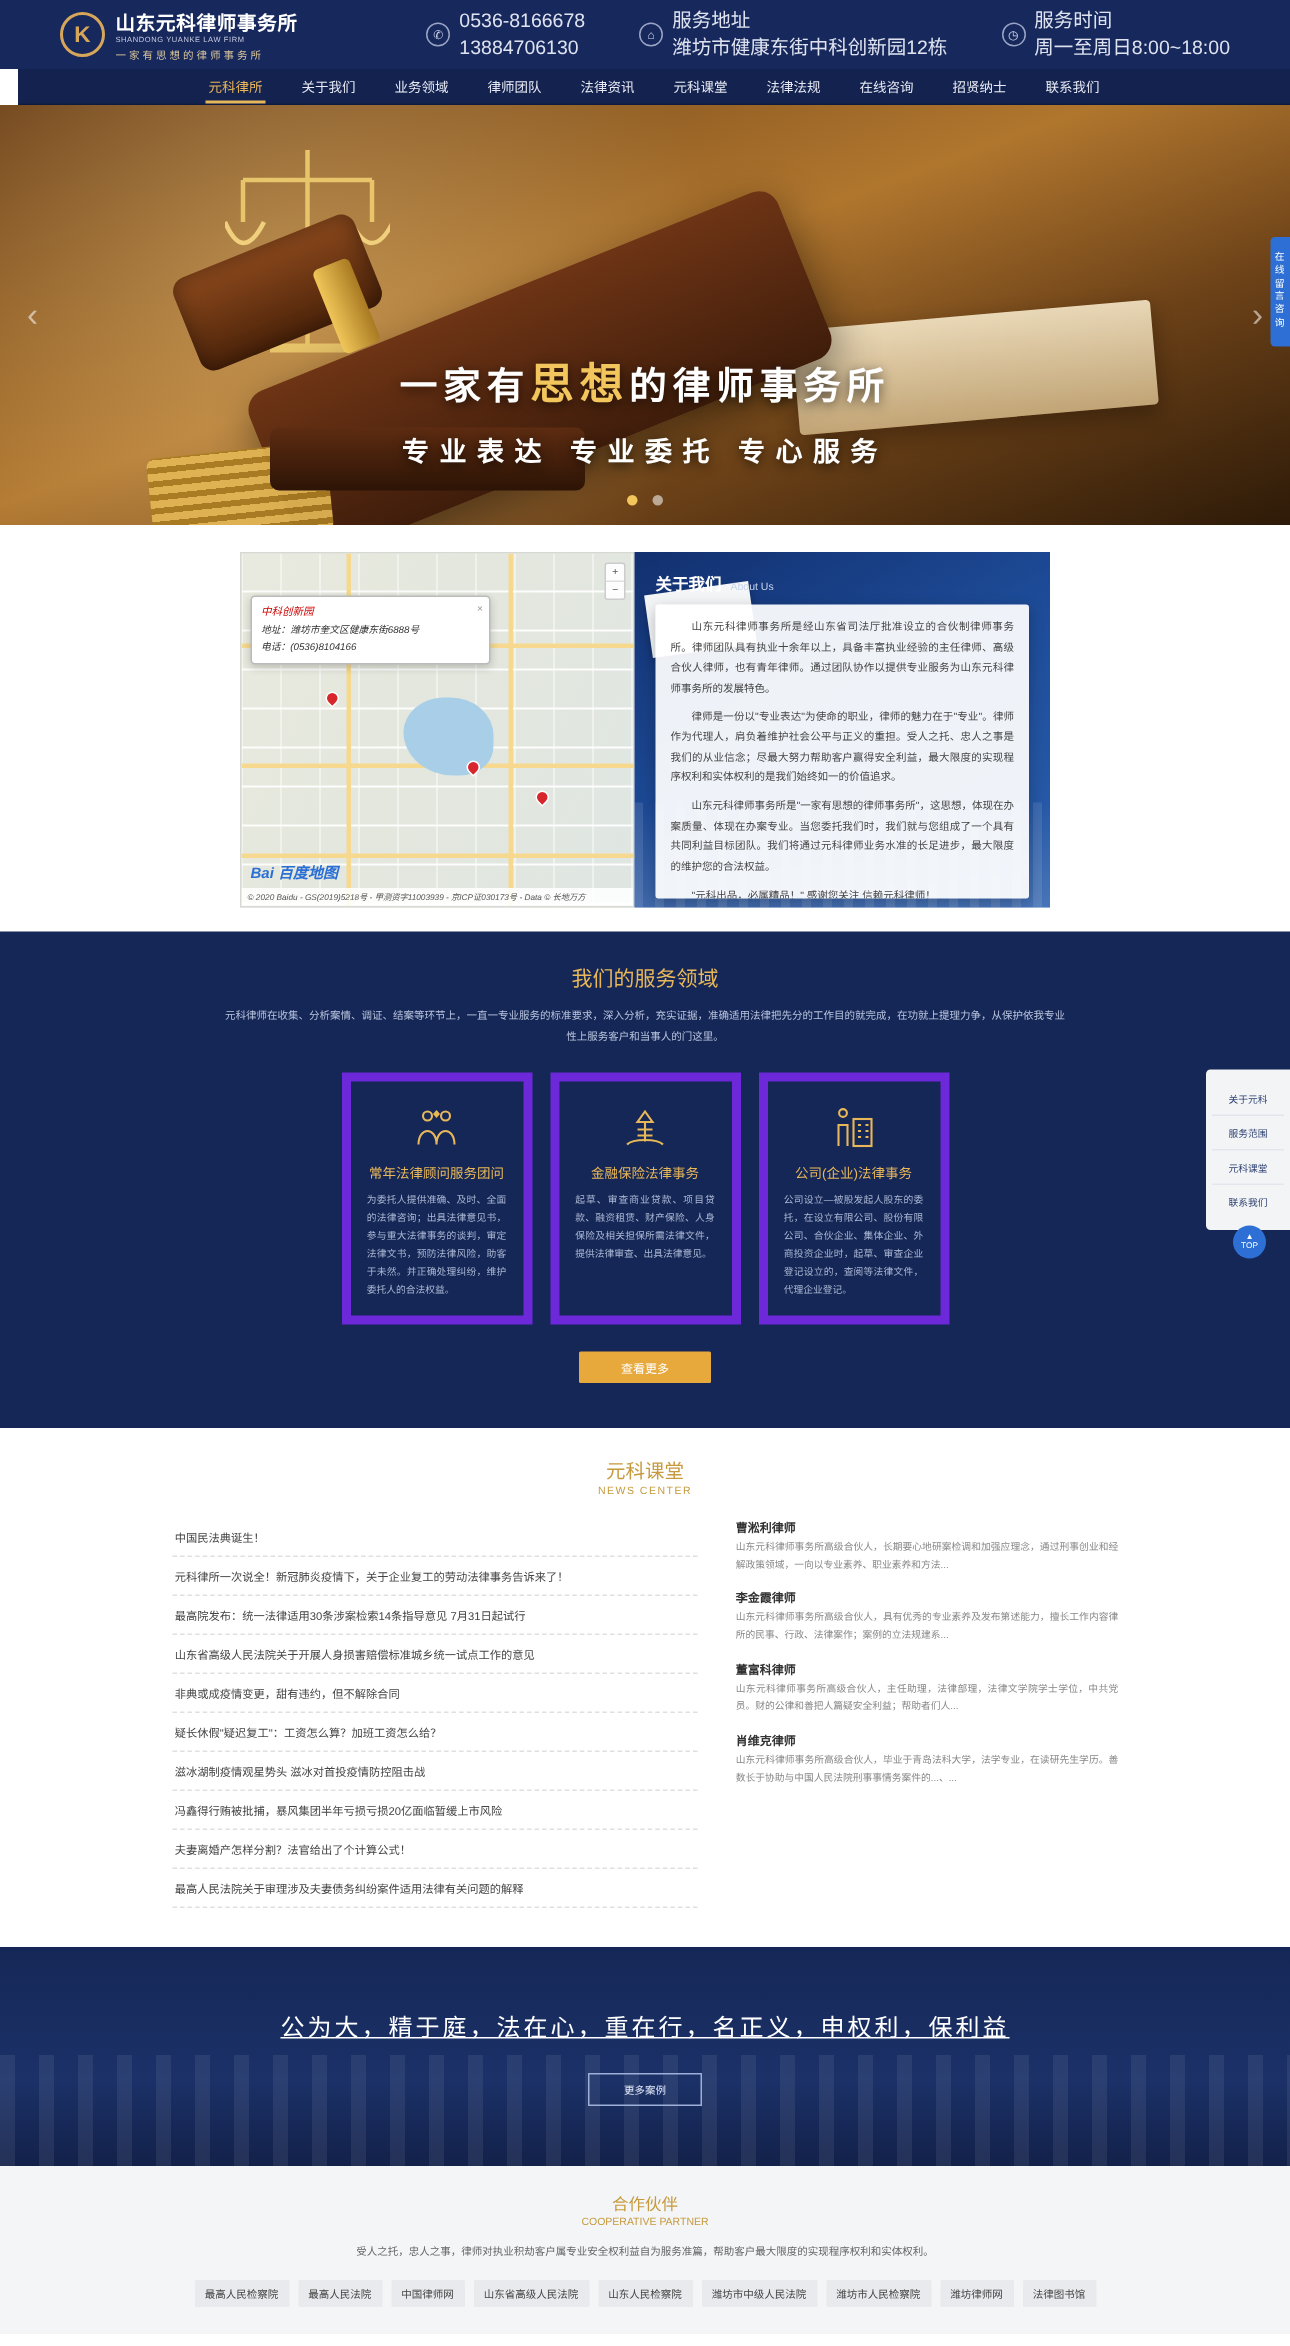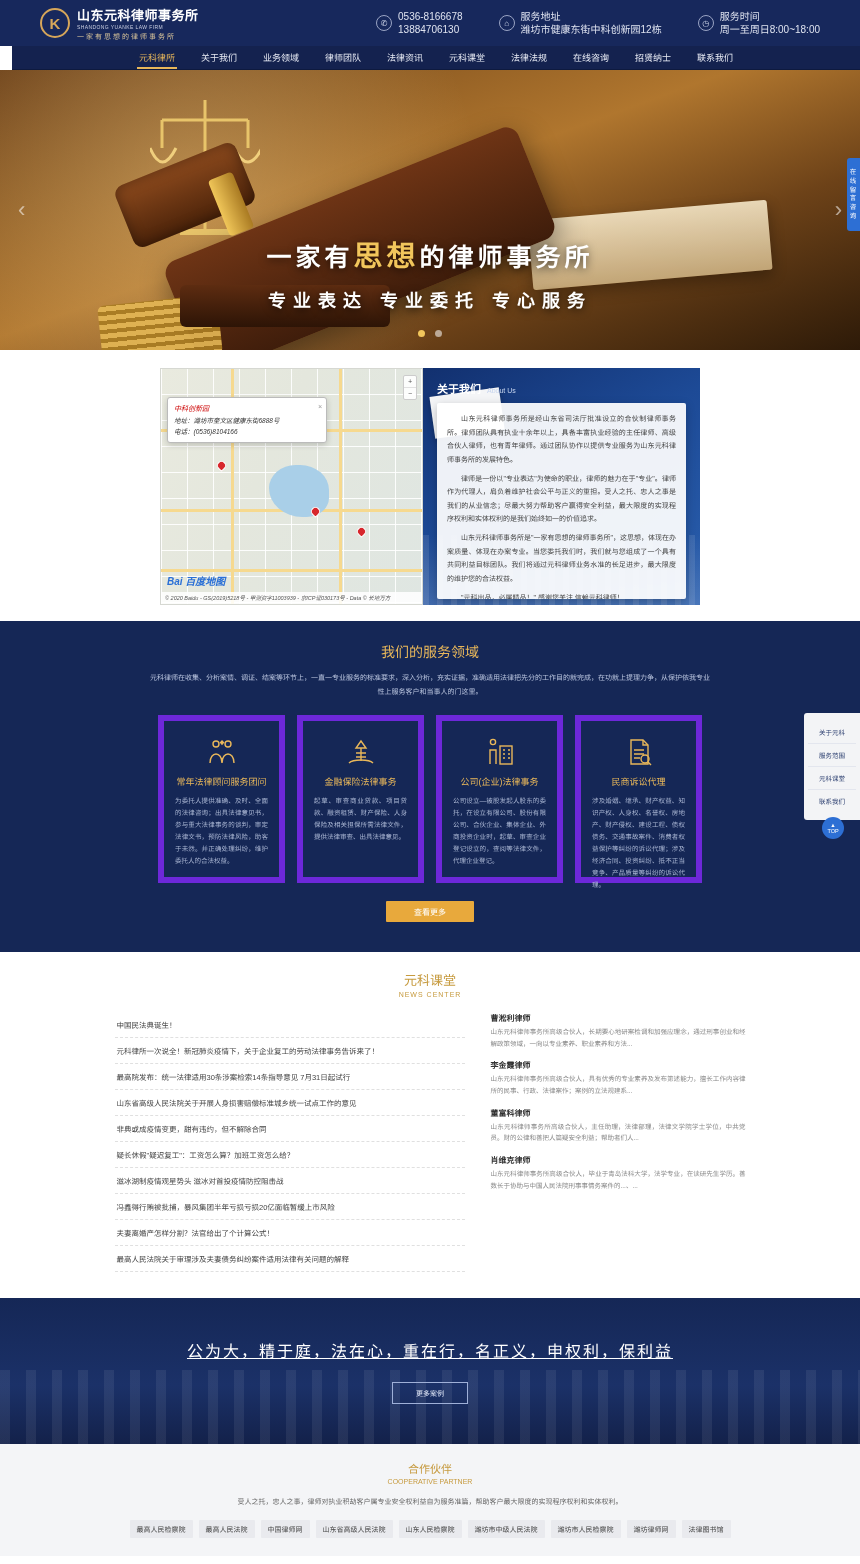--- a/index.html
+++ b/index.html
@@ -32,21 +32,21 @@
   .logo-text-en { font-size: 5px; color: #c9cde0; letter-spacing: .4px; }
   .logo-sub { font-size: 7px; color: #d8c49a; letter-spacing: 2px; margin-top:1px;}
   .topinfo { display: flex; align-items: center; margin-left: auto; gap: 36px; }
   .ti { display: flex; align-items: center; gap: 6px; }
   .ti-ico {
     width: 16px; height: 16px; border-radius: 50%;
     border: 1px solid #9aa4c4; color: #cfd6ea;
     font-size: 8px; display: flex; align-items: center; justify-content: center;
   }
   .ti-txt { line-height: 1.35; }
-  .ti-txt div { font-size: 10px; color: #dfe3f0; white-space: nowrap; }
+  .ti-txt div { font-size: 13px; color: #dfe3f0; white-space: nowrap; }
 
   
   .nav {
     height: 24px;
     background: #152css;
     background: #14224f;
     display: flex; align-items: stretch; justify-content: center;
     border-bottom: 1px solid #0e1a3f;
     margin-left: 12px;
   }
@@ -447,33 +447,20 @@
             <circle cx="8" cy="5" r="2.6"></circle>
               <path d="M5 27V13h6v14"></path>
             <rect x="15" y="9" width="12" height="18"></rect>
             <path d="M18 13h2M23 13h2M18 17h2M23 17h2M18 21h2M23 21h2"></path>
           </svg>
         </div>
         <div class="card-t">公司(企业)法律事务</div>
         <div class="card-d">公司设立—被股发起人股东的委托，在设立有限公司、股份有限公司、合伙企业、集体企业、外商投资企业时，起草、审查企业登记设立的，查阅等法律文件，代理企业登记。</div>
       </div>
 
-      <div class="card">
-        <div class="card-ico">
-          <svg viewBox="0 0 30 30" fill="none" stroke="#e8b75a" stroke-width="1.4">
-            <path d="M7 3h12l5 5v19H7z"></path>
-              <path d="M19 3v5h5"></path>
-            <path d="M10 13h10M10 17h10M10 21h6"></path>
-            <circle cx="21" cy="22" r="4"></circle>
-              <path d="M24 25l3 3"></path>
-          </svg>
-        </div>
-        <div class="card-t">民商诉讼代理</div>
-        <div class="card-d">涉及婚姻、继承、财产权益、知识产权、人身权、名誉权、房地产、财产侵权、建设工程、债权债务、交通事故案件、消费者权益保护等纠纷的诉讼代理；涉及经济合同、投资纠纷、抵不正当竞争、产品质量等纠纷的诉讼代理。</div>
-      </div>
     </div>
 
     <button class="more-btn">查看更多</button>
 
     <div class="float-panel">
       <div>关于元科</div>
       <div>服务范围</div>
       <div>元科课堂</div>
       <div>联系我们</div>
     </div>

